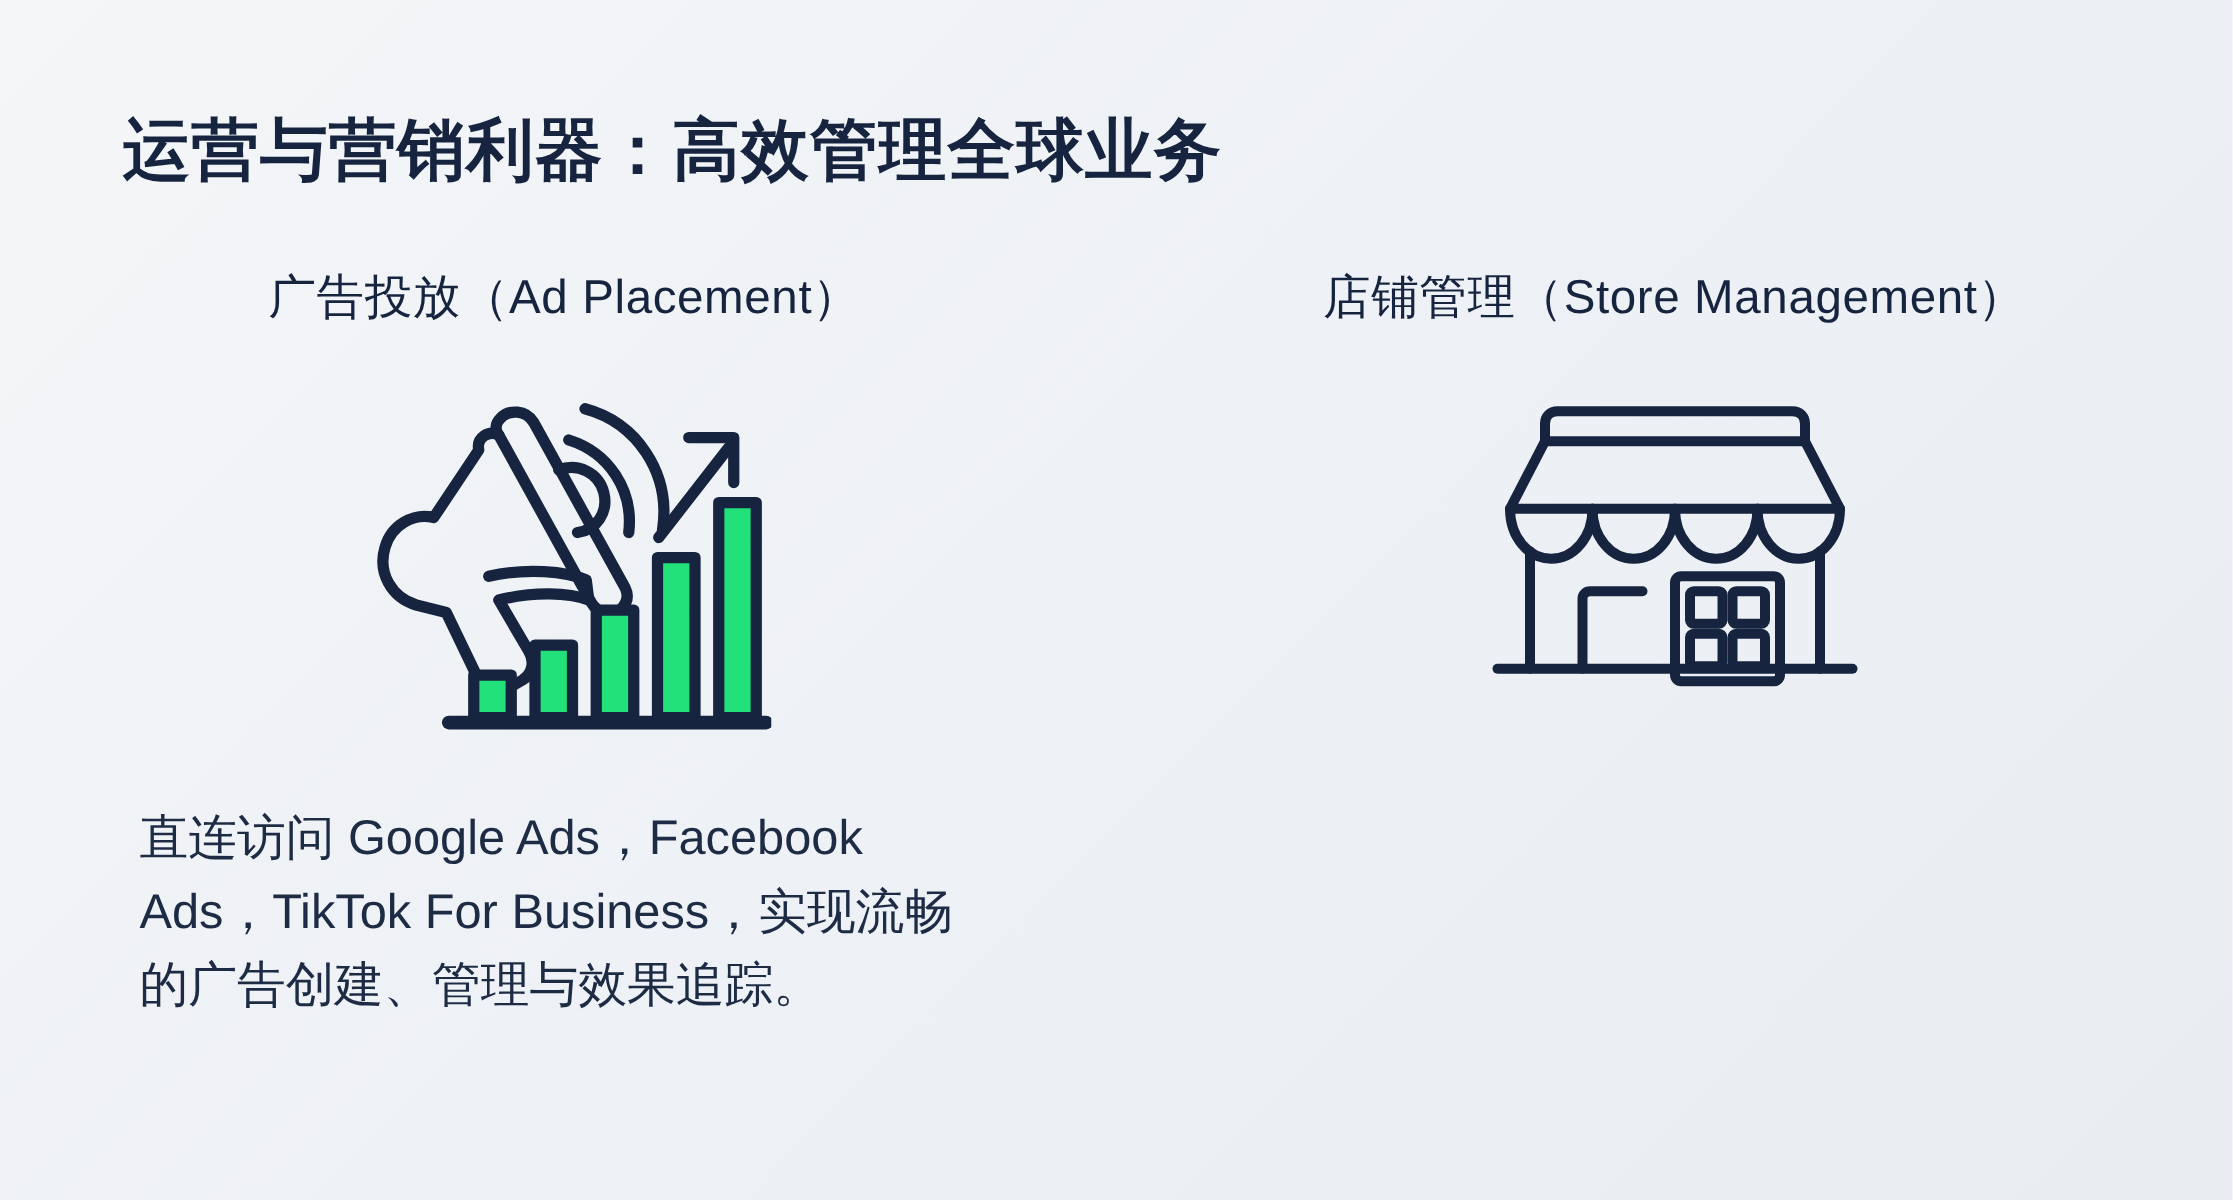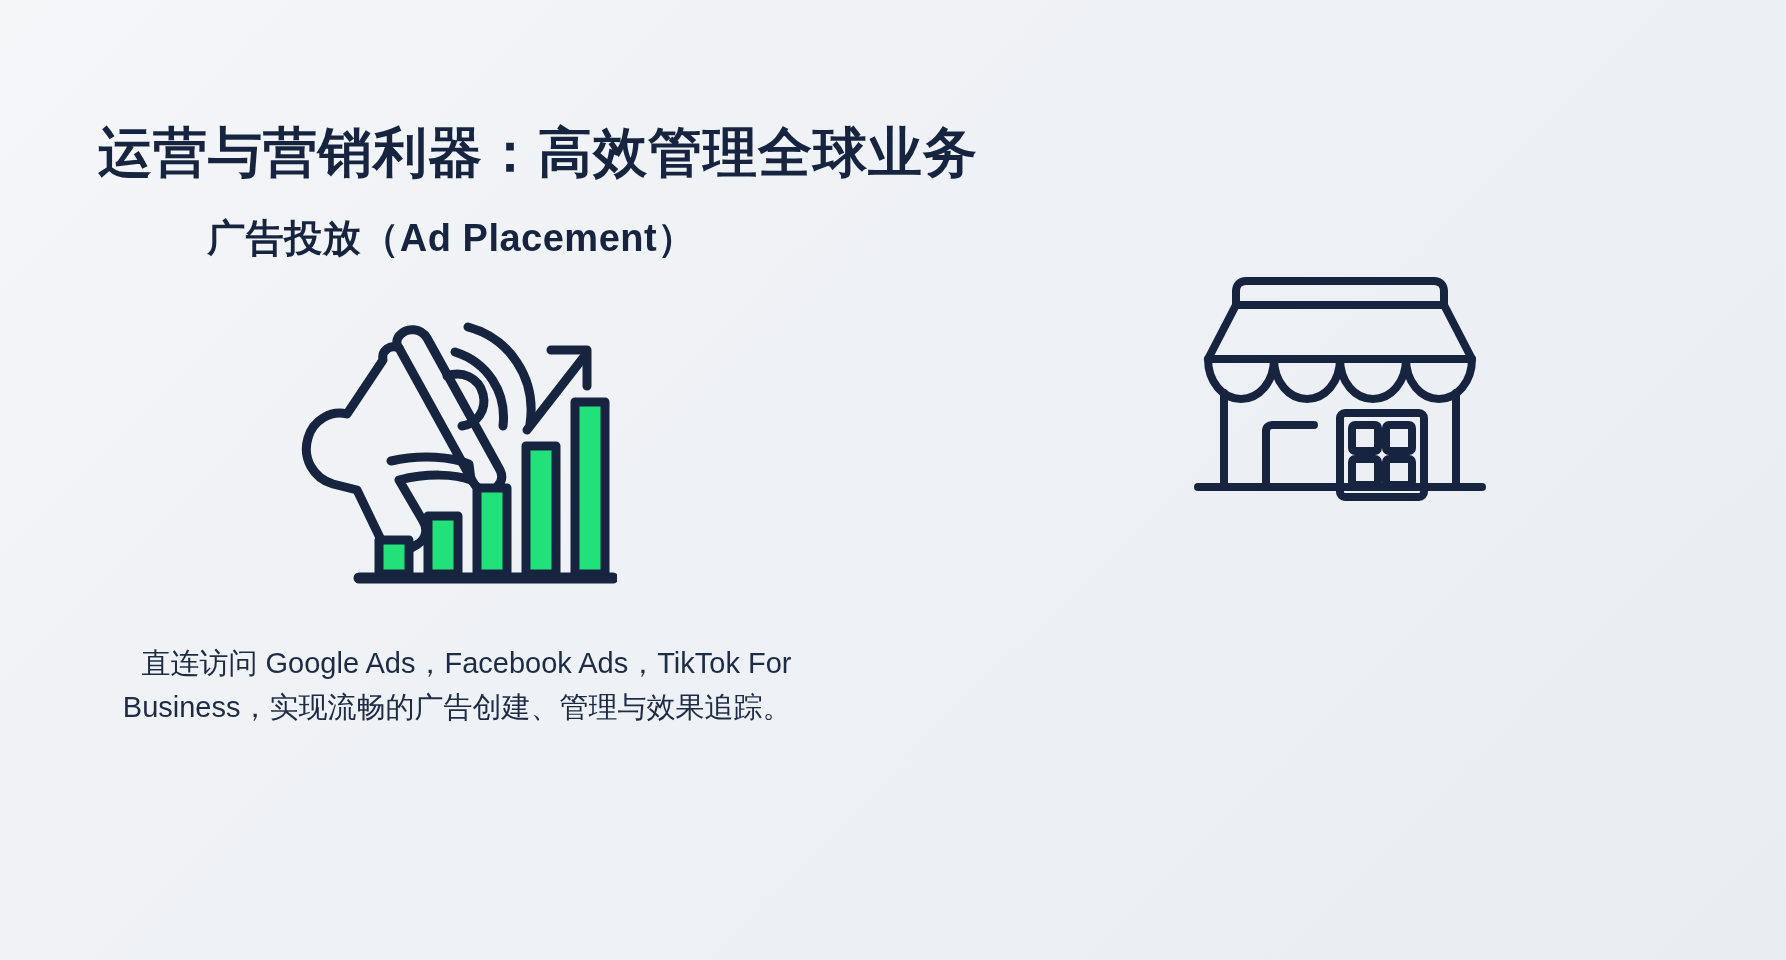--- a/index.html
+++ b/index.html
@@ -18,21 +18,21 @@
   .slide {
     position: relative;
     width: 1786px;
     height: 960px;
     box-sizing: border-box;
   }
 
   .slide-title {
     position: absolute;
     left: 98px;
-    top: 84px;
+    top: 52px;
     font-size: 54px;
     font-weight: bold;
     letter-spacing: 1px;
     color: #16243f;
     line-height: 1.2;
     white-space: nowrap;
   }
 
   .columns {
     position: absolute;
@@ -49,44 +49,44 @@
     flex-direction: column;
     align-items: center;
     box-sizing: border-box;
   }
 
   .column.left  { padding: 0 60px 0 70px; }
   .column.right { padding: 0 60px 0 60px; }
 
   .col-heading {
     font-size: 38px;
-    font-weight: bold;
+    font-weight: normal;
     color: #16243f;
     letter-spacing: 0.5px;
     white-space: nowrap;
     margin: 0;
     line-height: 1.25;
   }
 
   .icon-wrap {
     margin-top: 42px;
     height: 290px;
     display: flex;
     align-items: center;
     justify-content: center;
   }
 
   .icon-wrap.store { margin-top: 26px; }
 
   .col-body {
     margin-top: 46px;
-    font-size: 29px;
+    font-size: 39px;
     line-height: 1.52;
     color: #1d2b45;
-    text-align: right;
+    text-align: left;
     max-width: 680px;
   }
 
   .col-body.right-body { max-width: 640px; }
 </style>
 </head>
 <body>
 
 <div class="slide">
 
@@ -126,20 +126,21 @@
             <path d="M72 268 L 326 268" stroke="#16243f" stroke-width="11" stroke-linecap="round"></path>
           </g>
         </svg>
       </div>
 
       <p class="col-body">直连访问 Google Ads，Facebook Ads，TikTok For Business，实现流畅的广告创建、管理与效果追踪。</p>
     </div>
 
     <div class="column right">
 
+      <div class="col-heading">店铺管理（Store Management）</div>
 
       <div class="icon-wrap store">
         <svg width="300" height="262" viewBox="0 0 300 262" fill="none" xmlns="http://www.w3.org/2000/svg">
           <g stroke="#16243f" stroke-width="8" stroke-linecap="round" stroke-linejoin="round" fill="none">
 
             <path d="M46 36 C 46 30, 50 26, 56 26 L 244 26 C 250 26, 254 30, 254 36 L 254 50 L 46 50 Z"></path>
 
             <path d="M46 50 L 18 104 L 282 104 L 254 50"></path>
 
             <path d="M18 104 C 18 127, 33 144, 51 144 C 69 144, 84 127, 84 104"></path>

